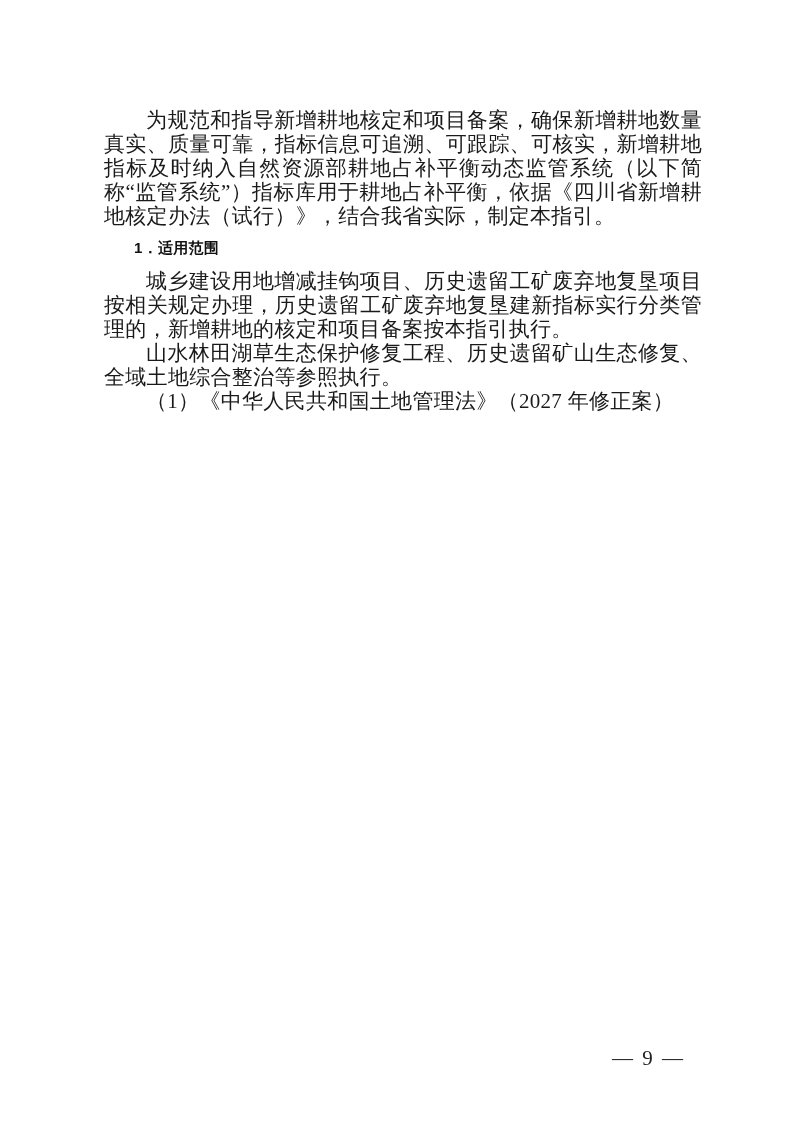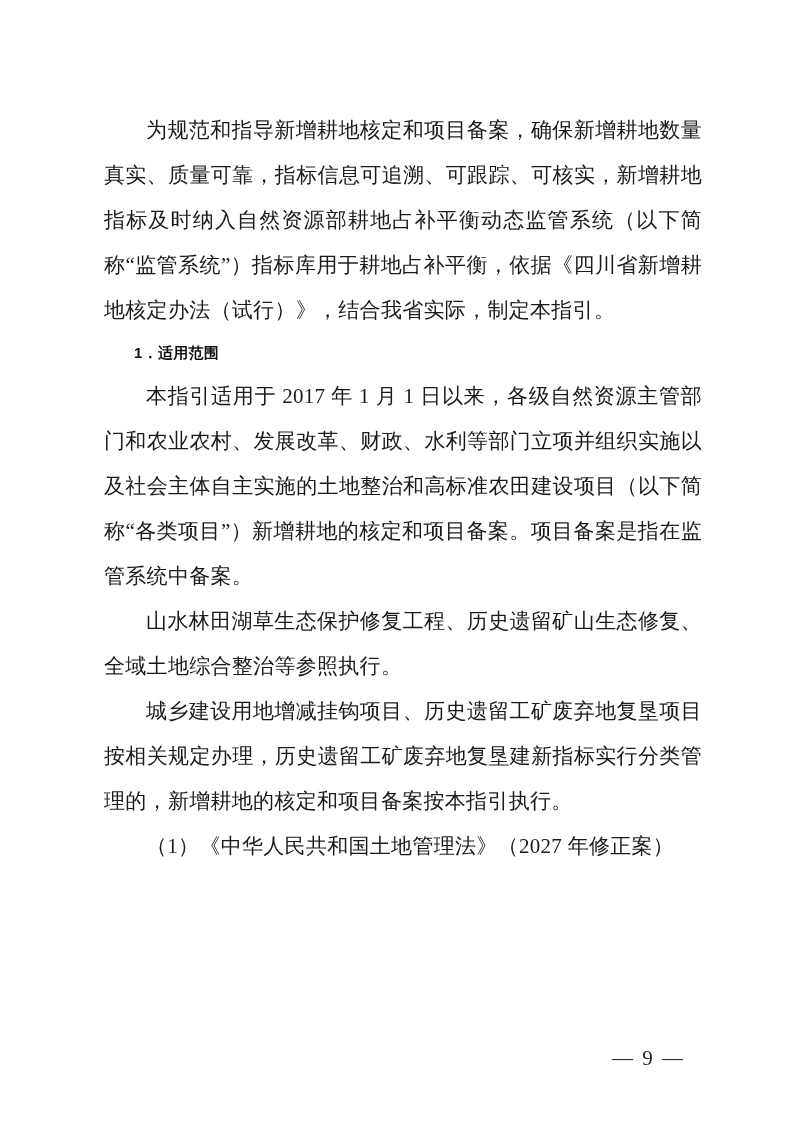--- a/index.html
+++ b/index.html
@@ -21,21 +21,21 @@
   .content {
     position: absolute;
     left: 104px;
     top: 108px;
     width: 598px;
   }
   .body-text {
     margin: 0;
     font-family: "Liberation Serif", "DejaVu Serif", serif;
     font-size: 21px;
-    line-height: 45px;
+    line-height: 24px;
     text-align: justify;
     text-justify: inter-character;
     text-indent: 2em;
     color: #1a1a1a;
     letter-spacing: 0.3px;
   }
   .doc-heading {
     margin: 0;
     font-family: "Liberation Sans", "DejaVu Sans", sans-serif;
     font-weight: 700;
@@ -58,25 +58,24 @@
 </style>
 </head>
 <body>
 
 <div class="page">
   <div class="content">
     <p class="body-text">为规范和指导新增耕地核定和项目备案，确保新增耕地数量真实、质量可靠，指标信息可追溯、可跟踪、可核实，新增耕地指标及时纳入自然资源部耕地占补平衡动态监管系统（以下简称“监管系统”）指标库用于耕地占补平衡，依据《四川省新增耕地核定办法（试行）》，结合我省实际，制定本指引。</p>
 
     <h2 class="doc-heading">1．适用范围</h2>
 
-    <p class="body-text">本指引适用于 2017 年 1 月 1 日以来，各级自然资源主管部门和农业农村、发展改革、财政、水利等部门立项并组织实施以及社会主体自主实施的土地整治和高标准农田建设项目（以下简称“各类项目”）新增耕地的核定和项目备案。项目备案是指在监管系统中备案。</p>
+
+    <p class="body-text">城乡建设用地增减挂钩项目、历史遗留工矿废弃地复垦项目按相关规定办理，历史遗留工矿废弃地复垦建新指标实行分类管理的，新增耕地的核定和项目备案按本指引执行。</p>
 
     <p class="body-text">山水林田湖草生态保护修复工程、历史遗留矿山生态修复、全域土地综合整治等参照执行。</p>
-
-    <p class="body-text">城乡建设用地增减挂钩项目、历史遗留工矿废弃地复垦项目按相关规定办理，历史遗留工矿废弃地复垦建新指标实行分类管理的，新增耕地的核定和项目备案按本指引执行。</p>
 
 
 
     <p class="body-text">（1）《中华人民共和国土地管理法》（2027 年修正案）</p>
 
   </div>
 
   <div class="page-number">— 9 —</div>
 </div>
 

